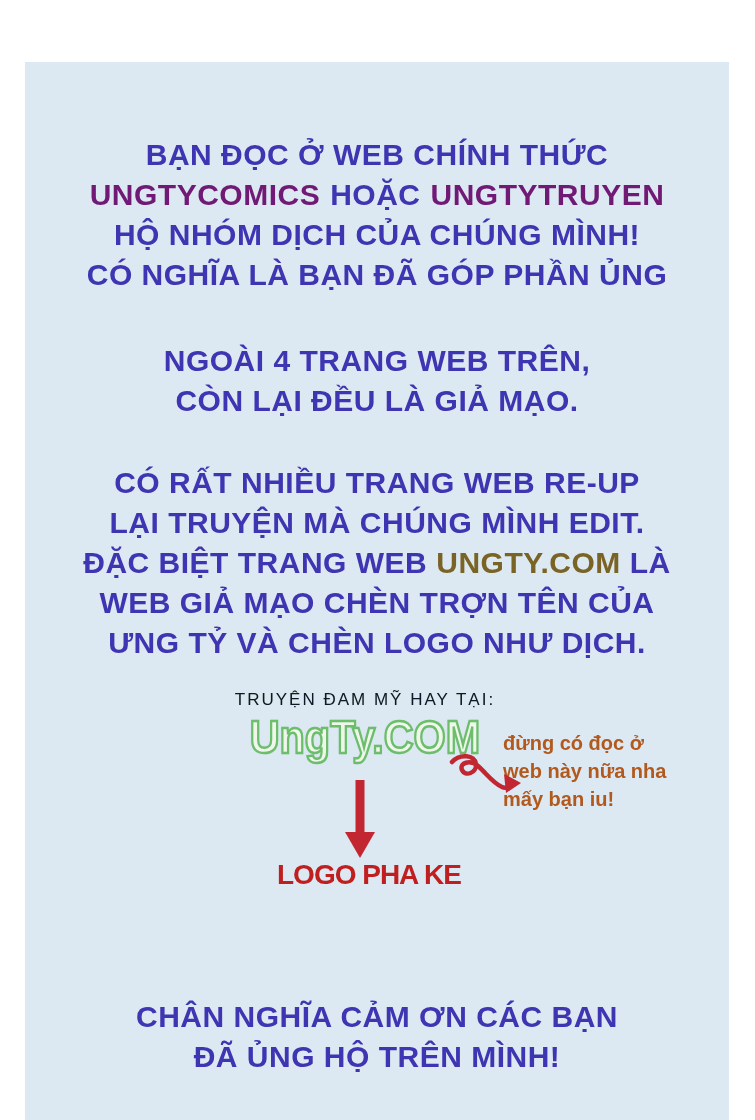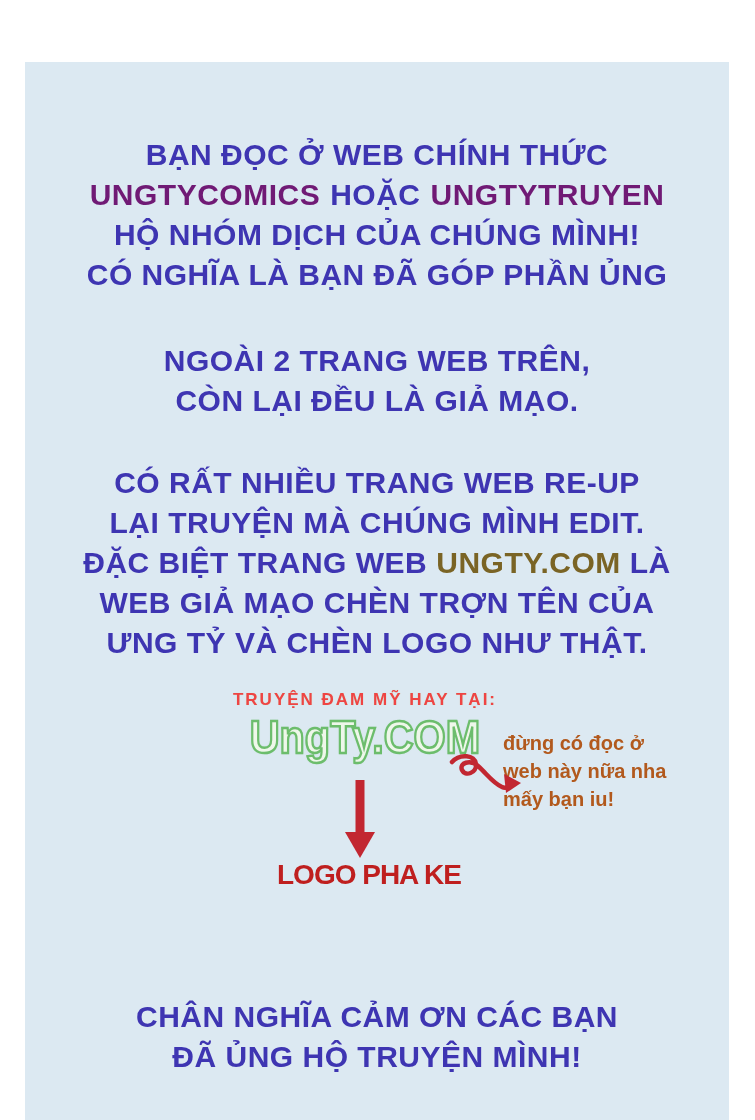--- a/index.html
+++ b/index.html
@@ -19,22 +19,22 @@
   #block-official{top:135px;}
   #block-fake-warning{top:341px;}
   #block-reup{top:463px;}
   #footer-thanks{top:997px;}
   .red{color:#701a75;}
   .olive{color:#7a6425;}
   .conj-gap{padding:0 10px;}
   .site-gap{padding:0 9px;}
   #logo-tagline{
     position:absolute;left:25px;top:688px;width:680px;text-align:center;
-    font-weight:bold;font-size:17px;line-height:24px;letter-spacing:2px;
-    color:#ef4444;text-shadow:0 0 1px #c9e4c2;white-space:nowrap;
+    font-weight:normal;font-size:17px;line-height:24px;letter-spacing:2px;
+    color:#0f172a;text-shadow:0 0 1px #c9e4c2;white-space:nowrap;
   }
   #logo-brand{
     position:absolute;left:25px;top:706px;width:680px;text-align:center;
     font-weight:bold;font-size:47px;line-height:62px;letter-spacing:0px;
     color:#eef7ea;
     -webkit-text-stroke:2.5px #6cbd6c;
     text-shadow:0 0 2px rgba(108,189,108,.65);
     transform:scaleX(.88);transform-origin:50% 50%;
     white-space:nowrap;
   }
@@ -57,30 +57,30 @@
   <div id="panel"></div>
 
   <div class="block" id="block-official">
     <div>BẠN ĐỌC Ở WEB CHÍNH THỨC</div>
     <div><span class="red">UNGTYCOMICS</span><span class="conj-gap">HOẶC</span><span class="red">UNGTYTRUYEN</span></div>
     <div>HỘ NHÓM DỊCH CỦA CHÚNG MÌNH!</div>
     <div>CÓ NGHĨA LÀ BẠN ĐÃ GÓP PHẦN ỦNG</div>
   </div>
 
   <div class="block" id="block-fake-warning">
-    <div>NGOÀI 2 TRANG WEB TRÊN,</div>
+    <div>NGOÀI 4 TRANG WEB TRÊN,</div>
     <div>CÒN LẠI ĐỀU LÀ GIẢ MẠO.</div>
   </div>
 
   <div class="block" id="block-reup">
     <div>CÓ RẤT NHIỀU TRANG WEB RE-UP</div>
     <div>LẠI TRUYỆN MÀ CHÚNG MÌNH EDIT.</div>
     <div><span>ĐẶC BIỆT TRANG WEB</span><span class="olive site-gap">UNGTY.COM</span><span>LÀ</span></div>
     <div>WEB GIẢ MẠO CHÈN TRỢN TÊN CỦA</div>
-    <div>ƯNG TỶ VÀ CHÈN LOGO NHƯ THẬT.</div>
+    <div>ƯNG TỶ VÀ CHÈN LOGO NHƯ DỊCH.</div>
   </div>
 
   <div id="logo-tagline">TRUYỆN ĐAM MỸ HAY TẠI:</div>
   <div id="logo-brand">UngTy.COM</div>
 
   <div id="annotation">
     <div>đừng có đọc ở</div>
     <div>web này nữa nha</div>
     <div>mấy bạn iu!</div>
   </div>
@@ -93,15 +93,15 @@
     <g>
       <path d="M 452 762 C 460 753, 475 755, 476 764 C 477 773, 465 777, 462 770 C 459 763, 470 759, 478 766 C 487 774, 493 783, 502 787 C 506 789, 509 787, 512 784" stroke="#c22731" stroke-width="4.5" fill="none" stroke-linecap="round"></path>
       <polygon points="504,774 521,783 506,793" fill="#c22731"></polygon>
     </g>
   </svg>
 
   <div id="fake-logo-caption">LOGO PHA KE</div>
 
   <div class="block" id="footer-thanks">
     <div>CHÂN NGHĨA CẢM ƠN CÁC BẠN</div>
-    <div>ĐÃ ỦNG HỘ TRUYỆN MÌNH!</div>
+    <div>ĐÃ ỦNG HỘ TRÊN MÌNH!</div>
   </div>
 </div>
 
 </body></html>

